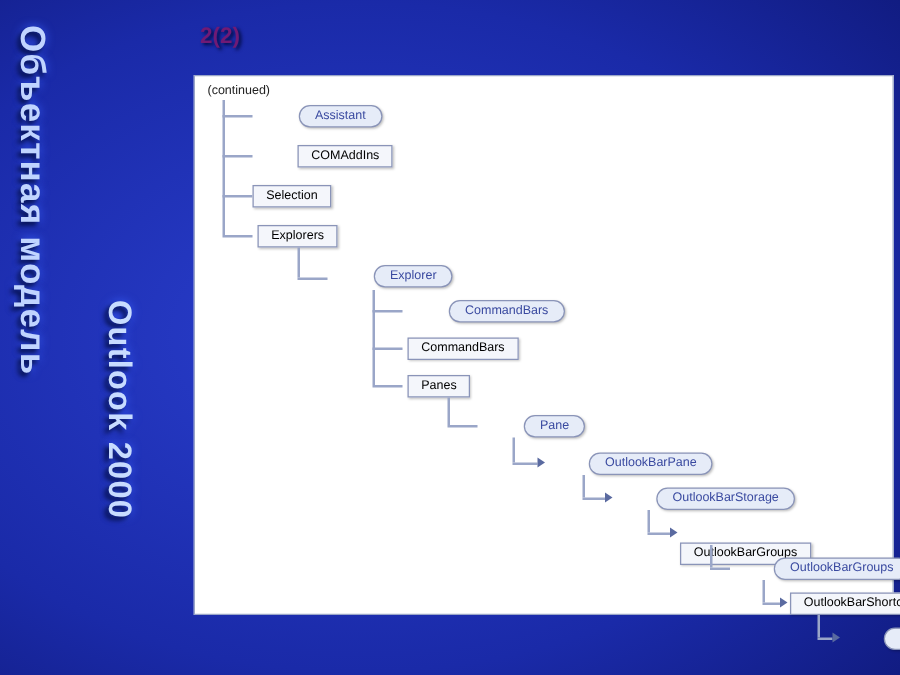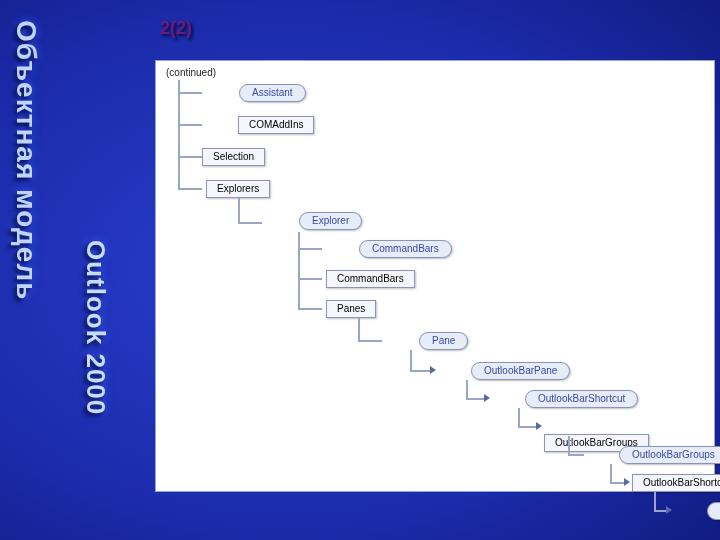--- a/index.html
+++ b/index.html
@@ -193,21 +193,21 @@
     <div class="node" style="left:272px; top:280px;">
         <div class="oval">OutlookBarPane</div>
       </div>
 
     <div class="elbow" style="left:300px; top:300px;">
       <div class="v" style="top:0; height:18px;"></div>
       <div class="h" style="top:18px; left:0; width:18px;"></div>
     </div>
     <div class="arrow-tip" style="left:318px; top:314px;"></div>
     <div class="node" style="left:326px; top:308px;">
-        <div class="oval">OutlookBarShortcut</div>
+        <div class="oval">OutlookBarStorage</div>
       </div>
 
     <div class="elbow" style="left:352px; top:328px;">
       <div class="v" style="top:0; height:18px;"></div>
       <div class="h" style="top:18px; left:0; width:18px;"></div>
     </div>
     <div class="arrow-tip" style="left:370px; top:342px;"></div>
     <div class="node" style="left:378px; top:352px;">
         <div class="box">OutlookBarGroups</div>
       </div>

